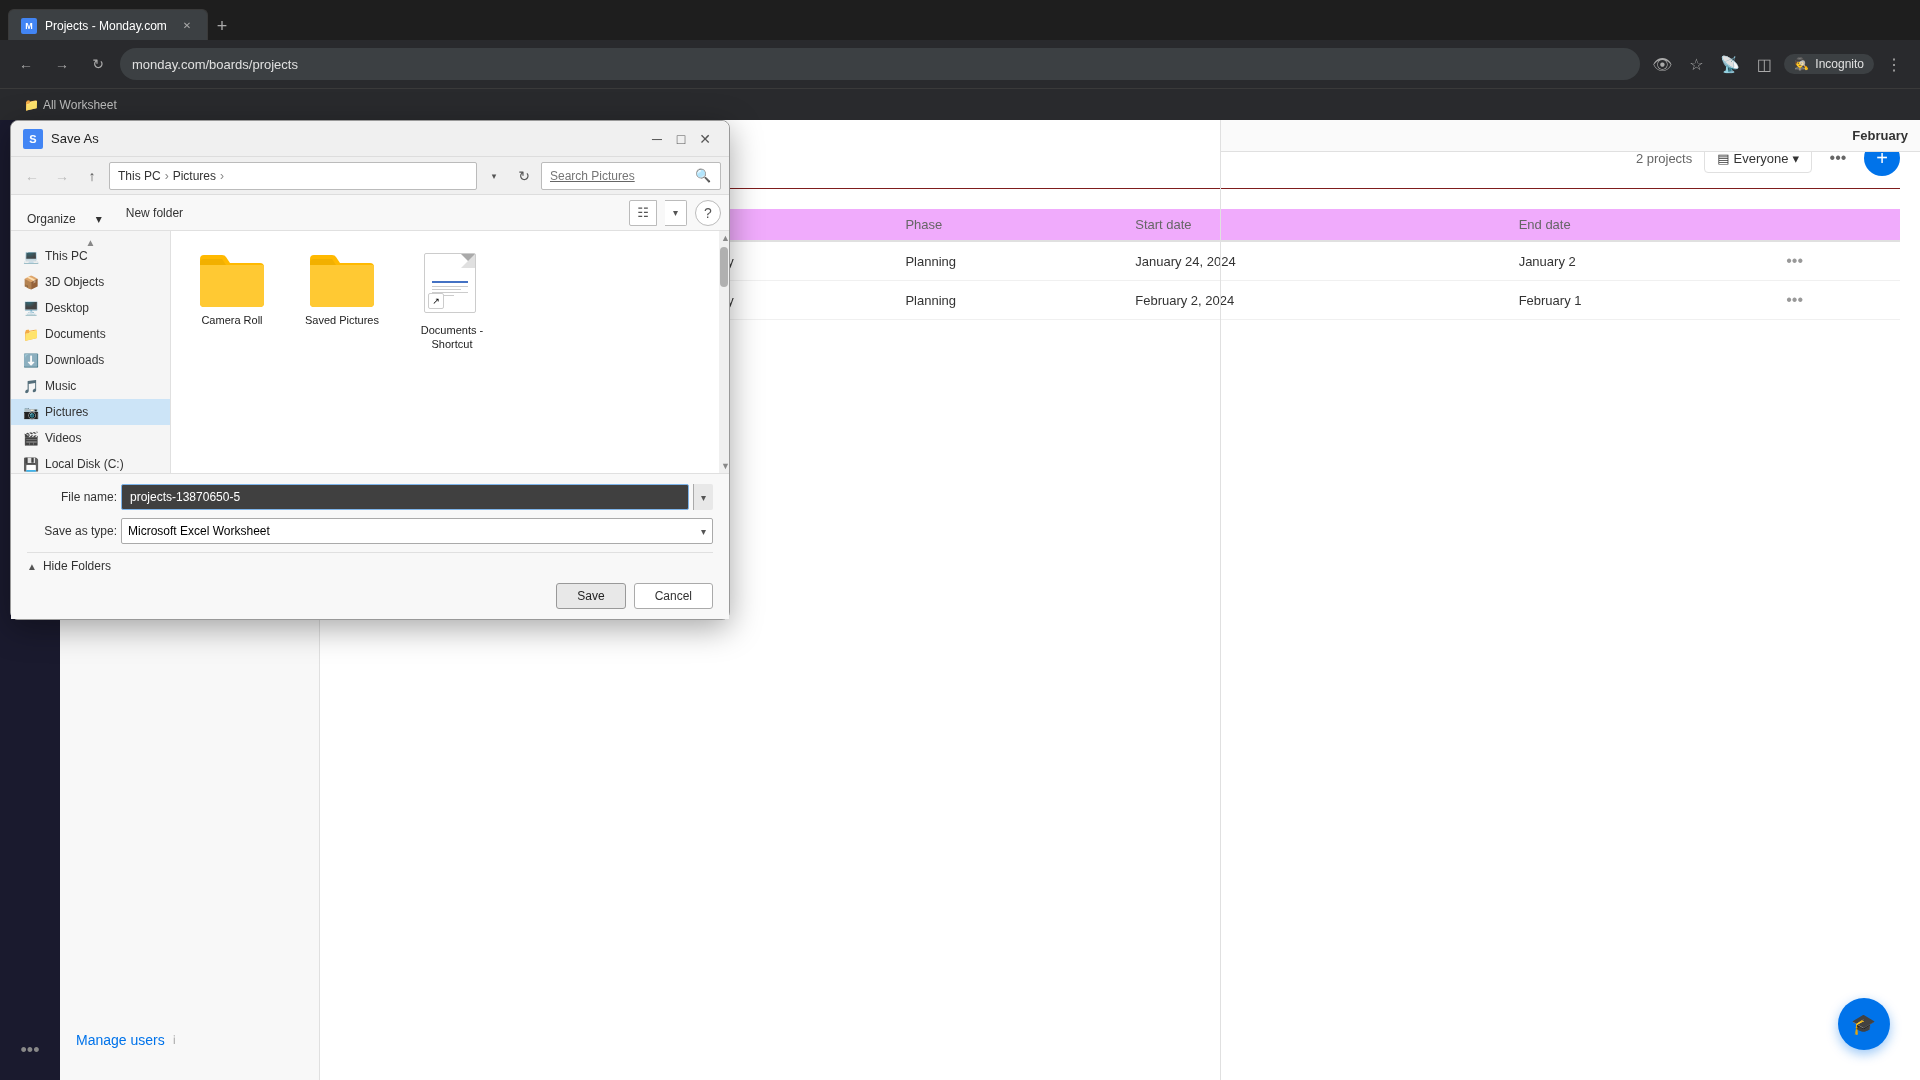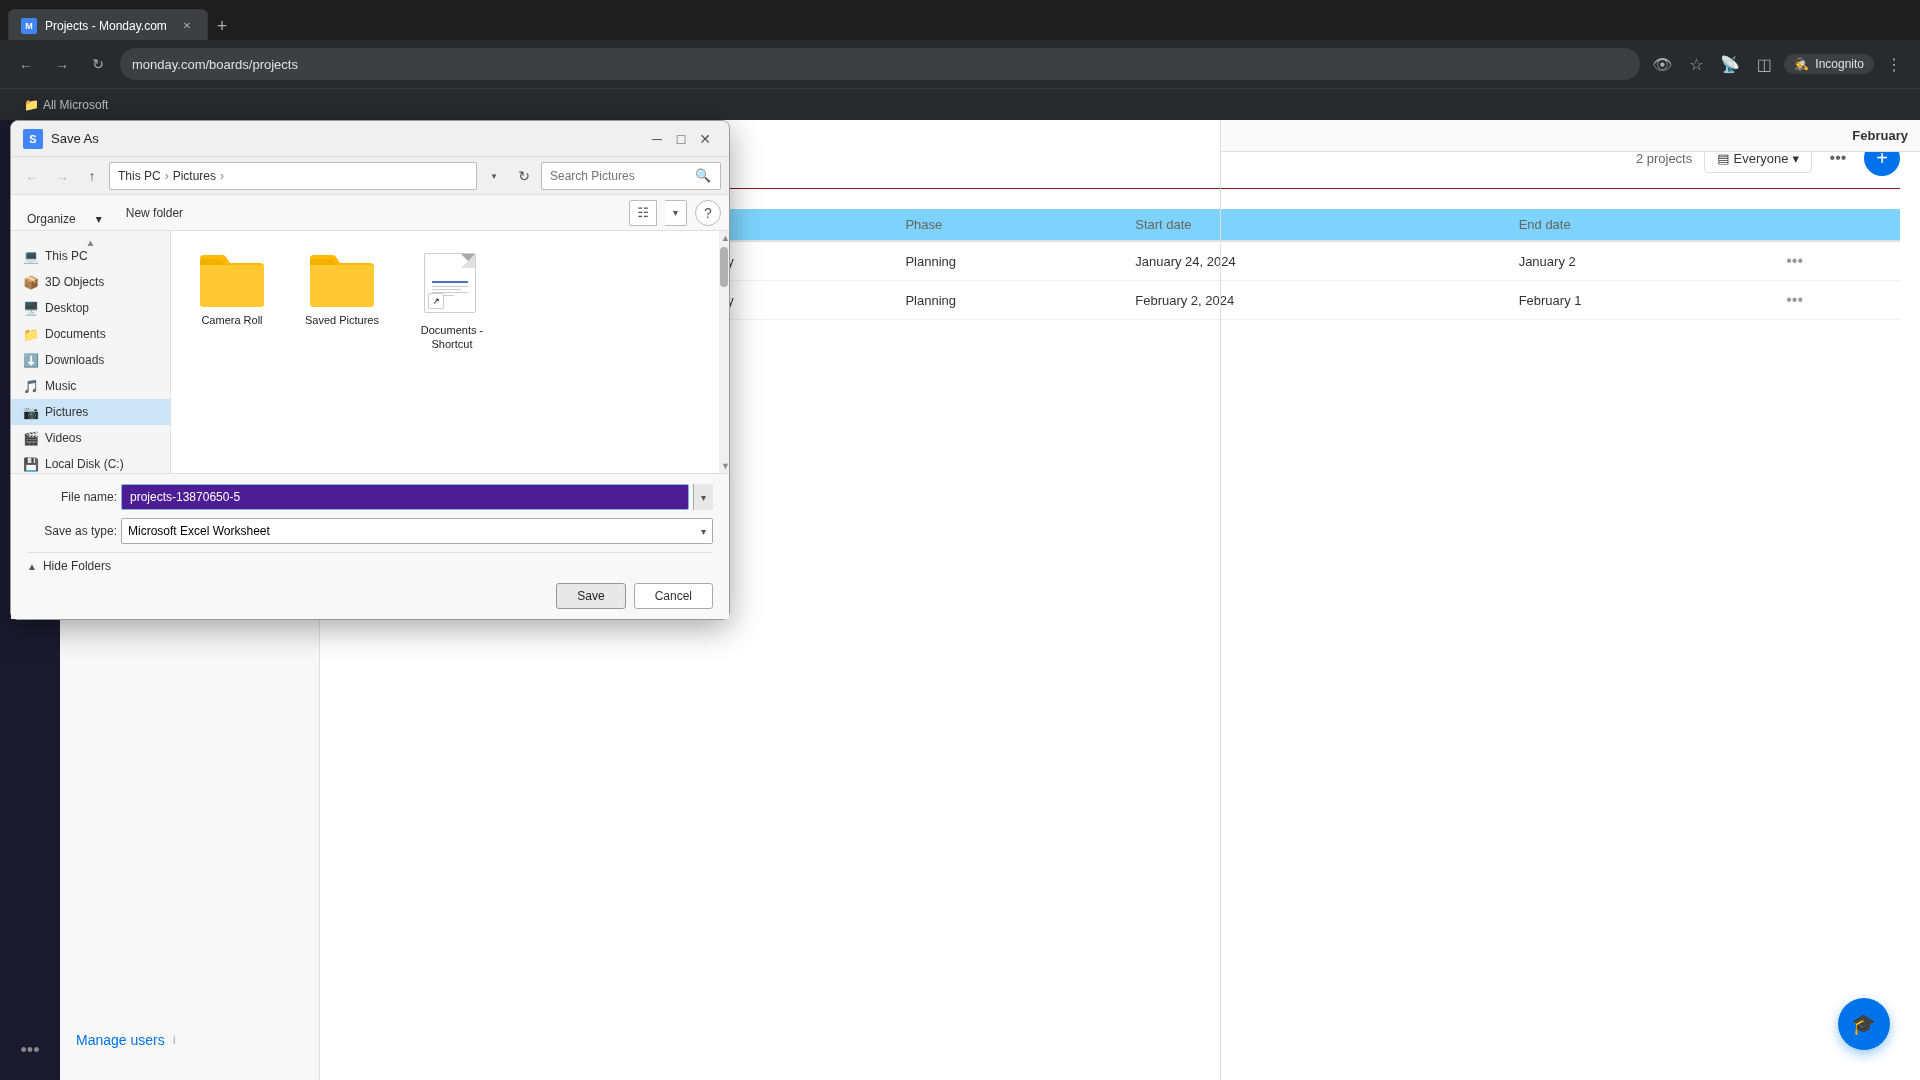--- a/index.html
+++ b/index.html
@@ -63,21 +63,21 @@
     .main-content { flex: 1; padding: 20px; background: #fff; position: relative; }
     .main-toolbar { display: flex; align-items: center; gap: 12px; margin-bottom: 20px; padding-bottom: 12px; border-bottom: 1px solid #7f1d1d; }
     .add-btn { width: 36px; height: 36px; border-radius: 50%; background: #0073ea; color: white; border: none; font-size: 20px; cursor: pointer; display: flex; align-items: center; justify-content: center; }
 
     .projects-count { font-size: 13px; color: #666; margin-left: auto; }
     .filter-btn { display: flex; align-items: center; gap: 4px; padding: 6px 12px; border: 1px solid #e0e0e0; border-radius: 4px; font-size: 13px; color: #333; cursor: pointer; background: white; }
     .more-btn { width: 28px; height: 28px; display: flex; align-items: center; justify-content: center; color: #666; cursor: pointer; border-radius: 4px; }
 
     
     .projects-table { width: 100%; border-collapse: collapse; font-size: 13px; }
-    .projects-table th { text-align: left; padding: 8px 12px; color: #666; font-weight: 500; border-bottom: 2px solid #e0e0e0; background: #7dd3fc; }
+    .projects-table th { text-align: left; padding: 8px 12px; color: #666; font-weight: 500; border-bottom: 2px solid #e0e0e0; background: #f0abfc; }
     .projects-table td { padding: 10px 12px; border-bottom: 1px solid #f0f0f0; color: #333; vertical-align: middle; }
     .phase-planning { color: #0073ea; font-weight: 500; }
     .phase-planning-grey { color: #888; }
     .delivery-text { color: #333; }
     .start-date-text { color: #0073ea; }
     .end-date-text { color: #0073ea; }
     .progress-bar-container { display: flex; align-items: center; gap: 8px; }
     .progress-bar { width: 60px; height: 8px; background: #e0e0e0; border-radius: 4px; overflow: hidden; }
     .progress-fill-red { height: 100%; background: #e44258; border-radius: 4px; }
     .progress-fill-grey { height: 100%; background: #c0c0c0; border-radius: 4px; }
@@ -129,21 +129,21 @@
     .breadcrumb-bar {
       flex: 1; height: 28px; background: white; border: 1px solid #bbb; border-radius: 2px;
       display: flex; align-items: center; padding: 0 8px; font-size: 12px; color: #333; gap: 4px;
     }
     .breadcrumb-separator { color: #888; }
 
     .dialog-search {
       width: 180px; height: 28px; border: 1px solid #bbb; border-radius: 2px;
       display: flex; align-items: center; padding: 0 8px; background: white;
     }
-    .dialog-search input { border: none; outline: none; font-size: 12px; color: #666; width: 100%; background: transparent; }
+    .dialog-search input { border: none; outline: none; font-size: 12px; color: #666; width: 100%; background: transparent; text-decoration: underline; }
     .dialog-search-icon { color: #888; font-size: 13px; }
     .dialog-refresh-btn { width: 26px; height: 26px; display: flex; align-items: center; justify-content: center; color: #555; cursor: pointer; font-size: 14px; }
 
     
     .dialog-toolbar {
       height: 36px; background: #f8f8f8; display: flex; align-items: center; padding: 0 8px; gap: 8px; border-bottom: 1px solid #e0e0e0;
     }
     .organize-btn { display: flex; align-items: center; gap: 20px; padding: 3px 8px; font-size: 12px; color: #333; cursor: pointer; border-radius: 3px; margin-top: 12px; }
     .new-folder-btn { padding: 3px 8px; font-size: 12px; color: #333; cursor: pointer; border-radius: 3px; }
     .toolbar-spacer { flex: 1; }
@@ -178,21 +178,21 @@
 
     
     .dialog-scrollbar { width: 10px; background: #f0f0f0; display: flex; flex-direction: column; }
     .dialog-scrollbar-thumb { width: 8px; height: 40px; background: #b0b0b0; border-radius: 4px; margin: 2px auto; }
 
     
     .dialog-footer { padding: 10px 16px; border-top: 1px solid #e0e0e0; background: #f8f8f8; }
     .footer-row { display: flex; align-items: center; gap: 4px; margin-bottom: 8px; }
     .footer-label { font-size: 12px; color: #333; width: 90px; text-align: right; flex-shrink: 0; }
     .footer-input { flex: 1; height: 26px; border: 1px solid #7eb4ea; border-radius: 2px; padding: 0 8px; font-size: 12px; background: #fff; outline: none; }
-    .footer-input.selected-text { background: #4c1d95; color: white; }
+    .footer-input.selected-text { background: #404040; color: white; }
     .footer-dropdown { flex: 1; height: 26px; border: 1px solid #aaa; border-radius: 2px; padding: 0 6px; font-size: 12px; background: white; display: flex; align-items: center; justify-content: space-between; cursor: pointer; }
     .footer-dropdown-arrow { color: #555; font-size: 10px; }
     .footer-dropdown-btn { width: 20px; height: 26px; border-left: 1px solid #aaa; display: flex; align-items: center; justify-content: center; background: #e8e8e8; cursor: pointer; border-radius: 0 2px 2px 0; font-size: 10px; color: #555; }
 
     .footer-buttons { display: flex; justify-content: flex-end; gap: 8px; align-items: center; padding-top: 4px; }
     .dialog-btn { padding: 5px 20px; font-size: 12px; border-radius: 3px; cursor: pointer; border: 1px solid #aaa; }
     .dialog-btn-primary { background: #e8e8e8; border-color: #999; color: #222; }
     .dialog-btn-secondary { background: white; color: #333; }
 
     .hide-folders-btn { display: flex; align-items: center; gap: 6px; font-size: 12px; color: #333; cursor: pointer; padding: 6px 0; border-top: 1px solid #e0e0e0; margin-top: 4px; }
@@ -232,21 +232,21 @@
       <div class="incognito-badge">
         <span>🕵</span>
         <span>Incognito</span>
       </div>
       <div class="toolbar-icon">⋮</div>
     </div>
   </div>
   <div class="browser-bookmarks">
     <div class="bookmark-item">
       <span>📁</span>
-      <span>All Microsoft</span>
+      <span>All Worksheet</span>
     </div>
   </div>
 </div>
 
 <div class="app-content">
 
   <div class="left-sidebar">
     <div class="sidebar-icon">📊</div>
     <div class="sidebar-icon">📈</div>
     <div class="sidebar-icon">📉</div>

